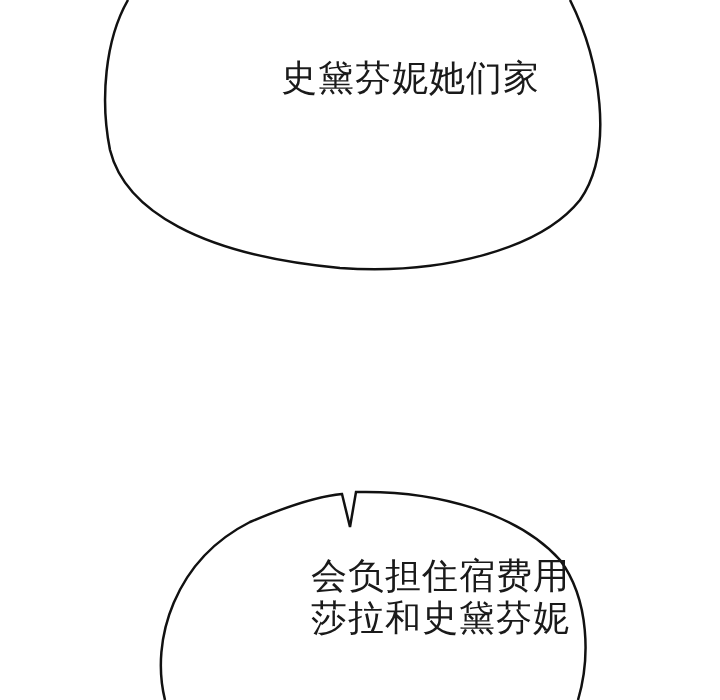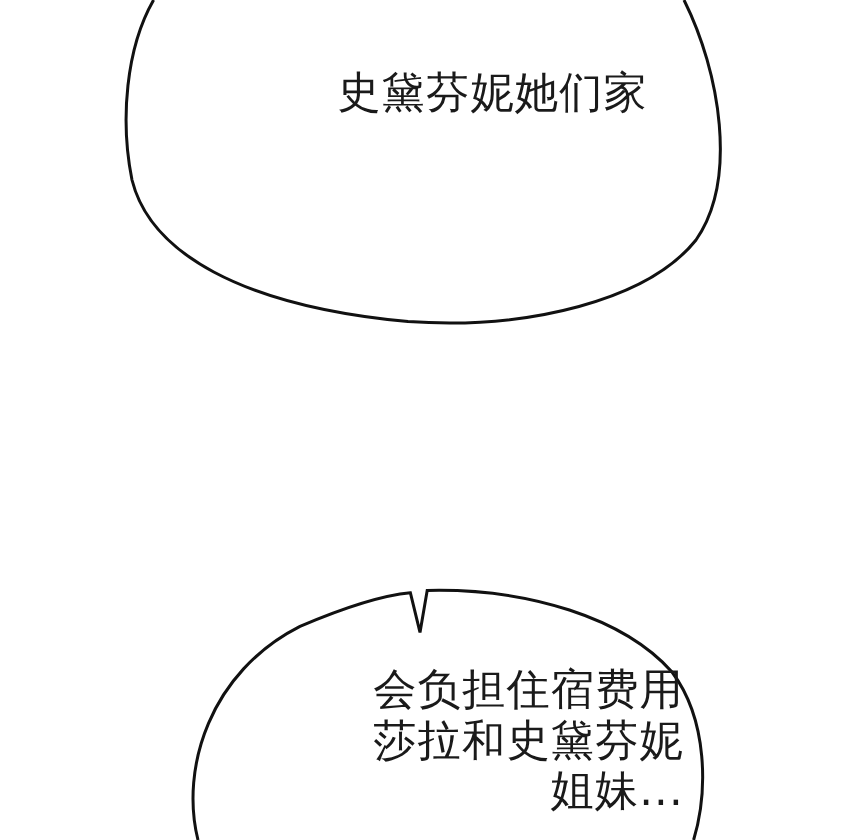--- a/index.html
+++ b/index.html
@@ -17,14 +17,13 @@
   <path d="M165,700 C150,640 175,560 250,522 C290,505 320,496 342,494 L350,527 L356,492 C440,490 520,515 560,560 C590,600 590,660 578,700" fill="#ffffff" stroke="#111111" stroke-width="2.5"></path>
 </svg>
 
 <div id="t1" class="text">
   <div>史黛芬妮她们家</div>
 </div>
 
 <div id="t2" class="text">
   <div>会负担住宿费用</div>
   <div>莎拉和史黛芬妮</div>
-  <div>姐妹...</div>
 </div>
 
 </body></html>

